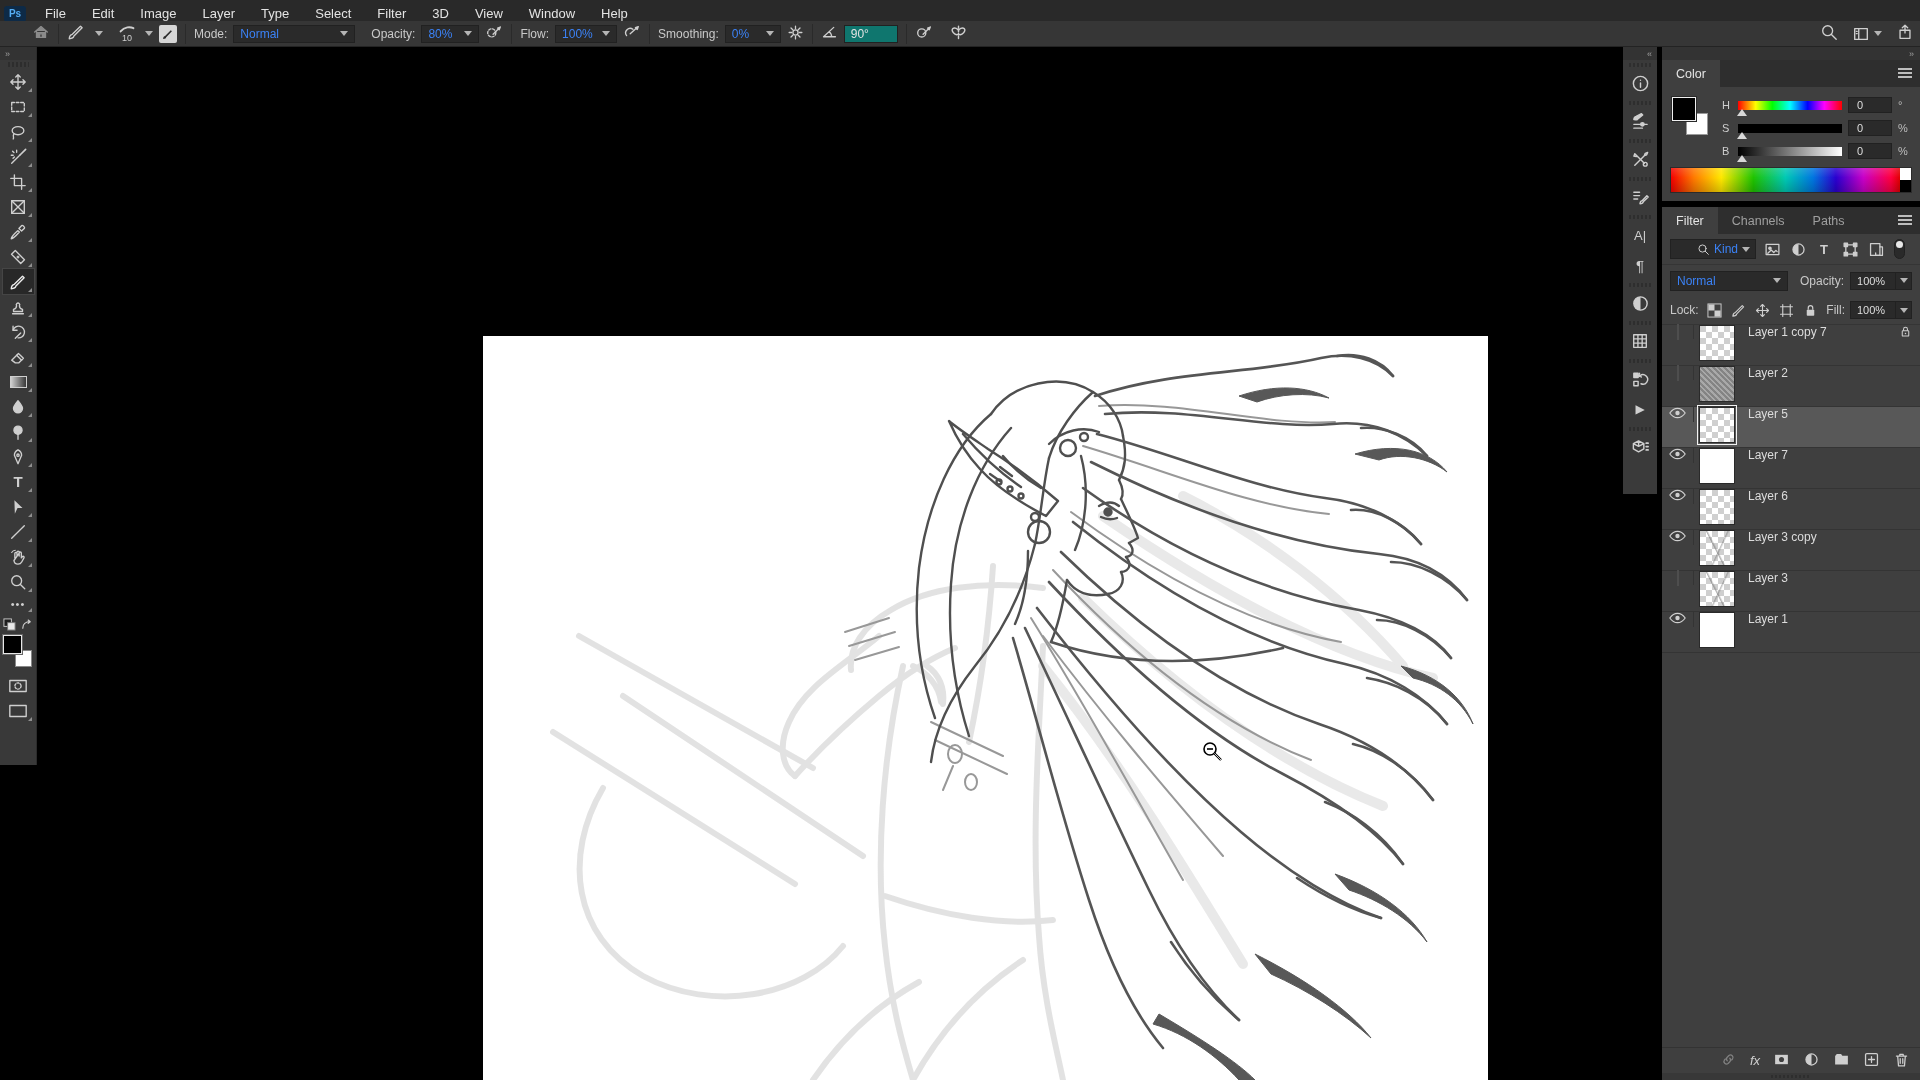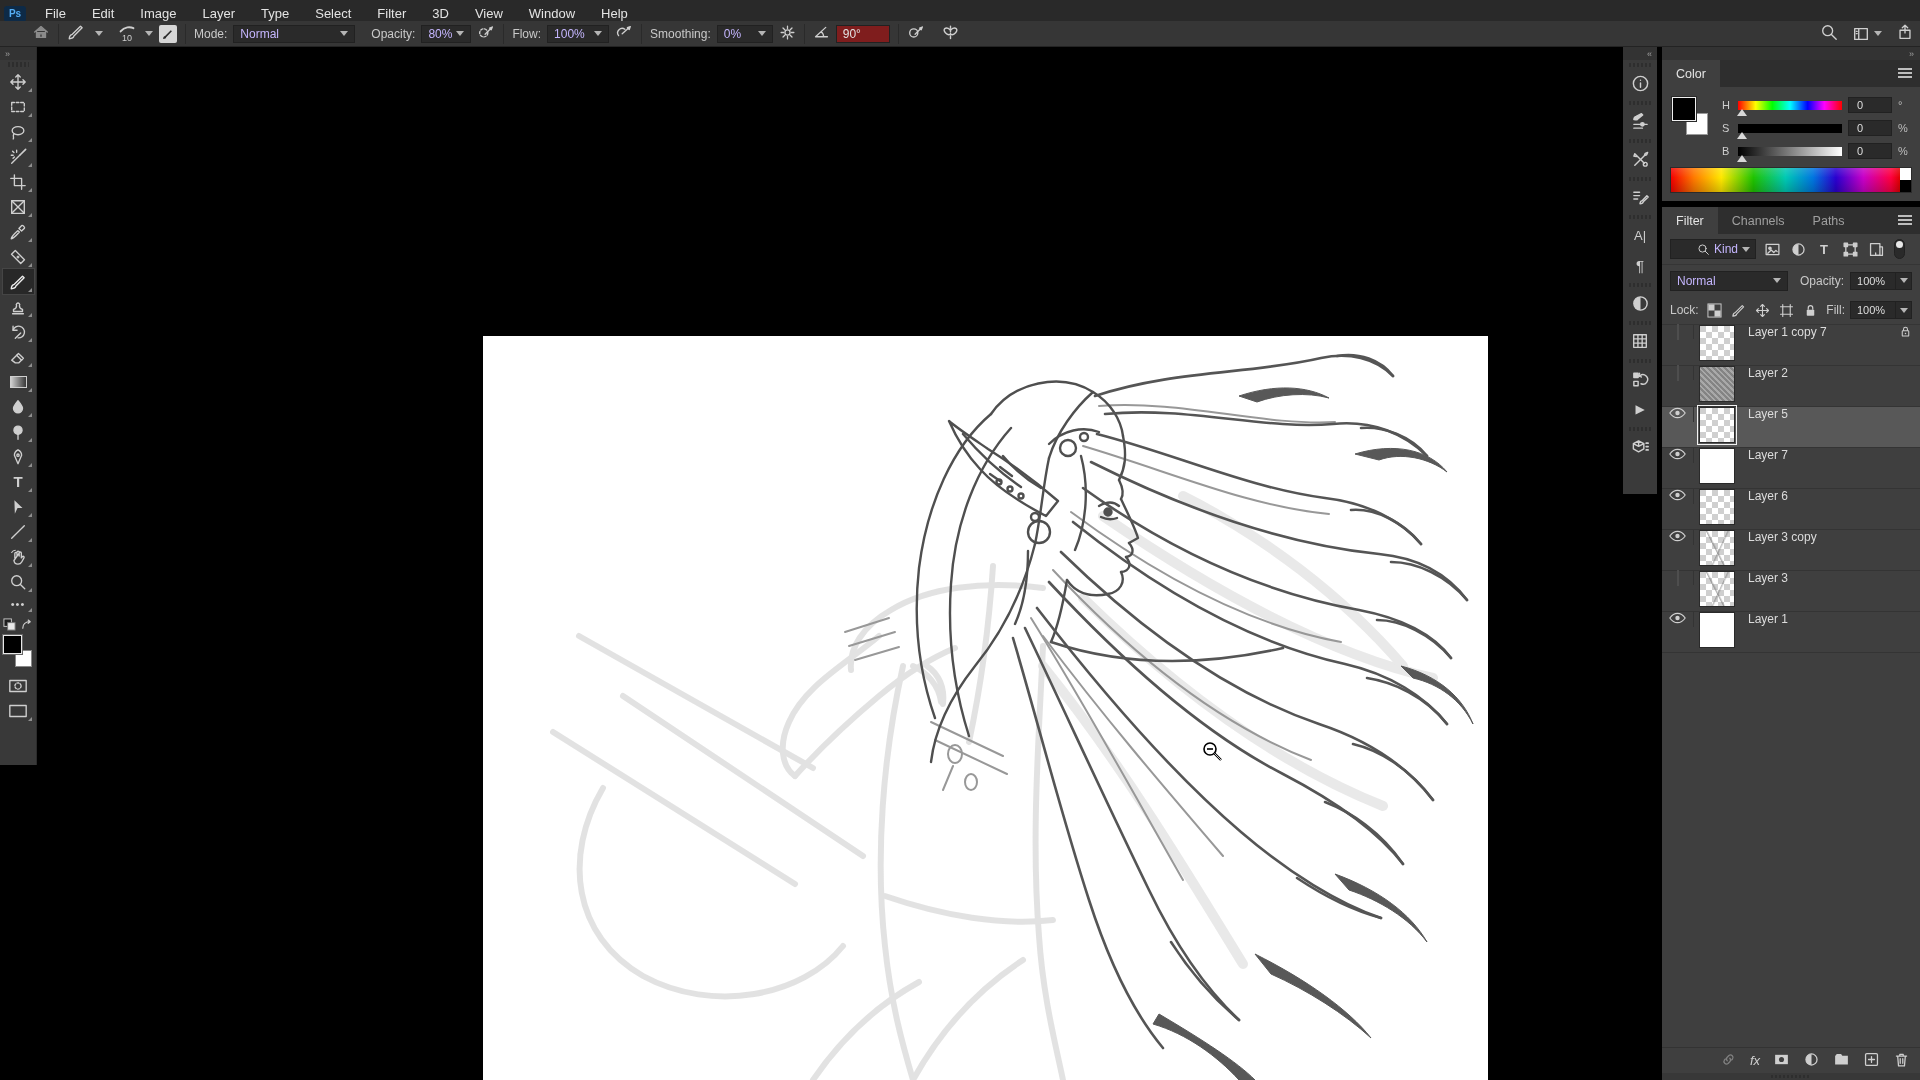--- a/index.html
+++ b/index.html
@@ -13,27 +13,27 @@
   .ps-logo { width:22px; height:16px; margin:0 6px 0 4px; background:#0d2a47; border-radius:3px;
     color:#55aef5; font-size:10px; font-weight:bold; display:flex; align-items:center; justify-content:center; }
   .menu-item { padding:0 13px; font-size:13px; color:#e3e3e3; line-height:20px; }
 
   
   .optionsbar { position:absolute; left:0; top:21px; width:1920px; height:26px; background:#363636;
     border-bottom:1px solid #232323; display:flex; align-items:center; color:#cfcfcf;padding-left:24px; }
   .ob-group { display:flex; align-items:center; gap:6px; padding:0 8px; height:100%; }
   .ob-sep { width:1px; height:20px; background:#2a2a2a; }
   .ob-label { font-size:12px; color:#c9c9c9; }
-  .field { background:#7f1d1d; border:1px solid #212121; height:18px; display:flex; align-items:center;
+  .field { background:#0f766e; border:1px solid #212121; height:18px; display:flex; align-items:center;
     padding:0 6px; color:#e2e2e2; font-size:12px; min-width:40px; }
   .chev { width:0; height:0; border-left:4px solid transparent; border-right:4px solid transparent;
     border-top:5px solid #b5b5b5; margin-left:4px; }
   .chev-box { display:flex; align-items:center; }
   .dd { background:#2a2a2a; border:1px solid #212121; height:18px; display:flex; align-items:center;
-    justify-content:space-between; padding:0 6px; font-size:12px; color:#c4b5fd; }
+    justify-content:space-between; padding:0 6px; font-size:12px; color:#3b82f6; }
   .ico { stroke:#cfcfcf; fill:none; stroke-width:1.5; stroke-linecap:round; stroke-linejoin:round; }
   .brush-preset { display:flex; flex-direction:column; align-items:center; line-height:9px; }
   .brush-preset .num { font-size:9px; color:#cfcfcf; }
   .panel-toggle { width:18px; height:18px; background:#d6d6d6; border-radius:2px; display:flex;
     align-items:center; justify-content:center; }
   .ob-right { position:absolute; right:6px; top:0; height:100%; display:flex; align-items:center; gap:14px; }
 
   
   .toolbar { position:absolute; left:0; top:47px; width:37px; height:718px; background:#393939;
     border-right:1px solid #2c2c2c; display:flex; flex-direction:column; align-items:center; }
@@ -204,21 +204,21 @@
     <div class="ob-sep"></div>
     <div class="ob-group">
       <span class="ob-label">Mode:</span>
       <div class="dd" style="width:122px">
         <span>Normal</span>
         <span class="chev"></span>
       </div>
     </div>
     <div class="ob-group">
       <span class="ob-label">Opacity:</span>
-      <div class="dd" style="width:50px">
+      <div class="dd" style="width:58px">
         <span>80%</span>
         <span class="chev"></span>
       </div>
       <span>
         <svg class="ico" width="18" height="18" viewBox="0 0 20 20">
             <circle cx="7.5" cy="11" r="4.5" stroke-dasharray="2.5 1.8"></circle>
             <path d="M9 12.5L17 4.5M17 4.5l-1.2 3-1.8-1.8z"></path>
           </svg>
       </span>
     </div>

